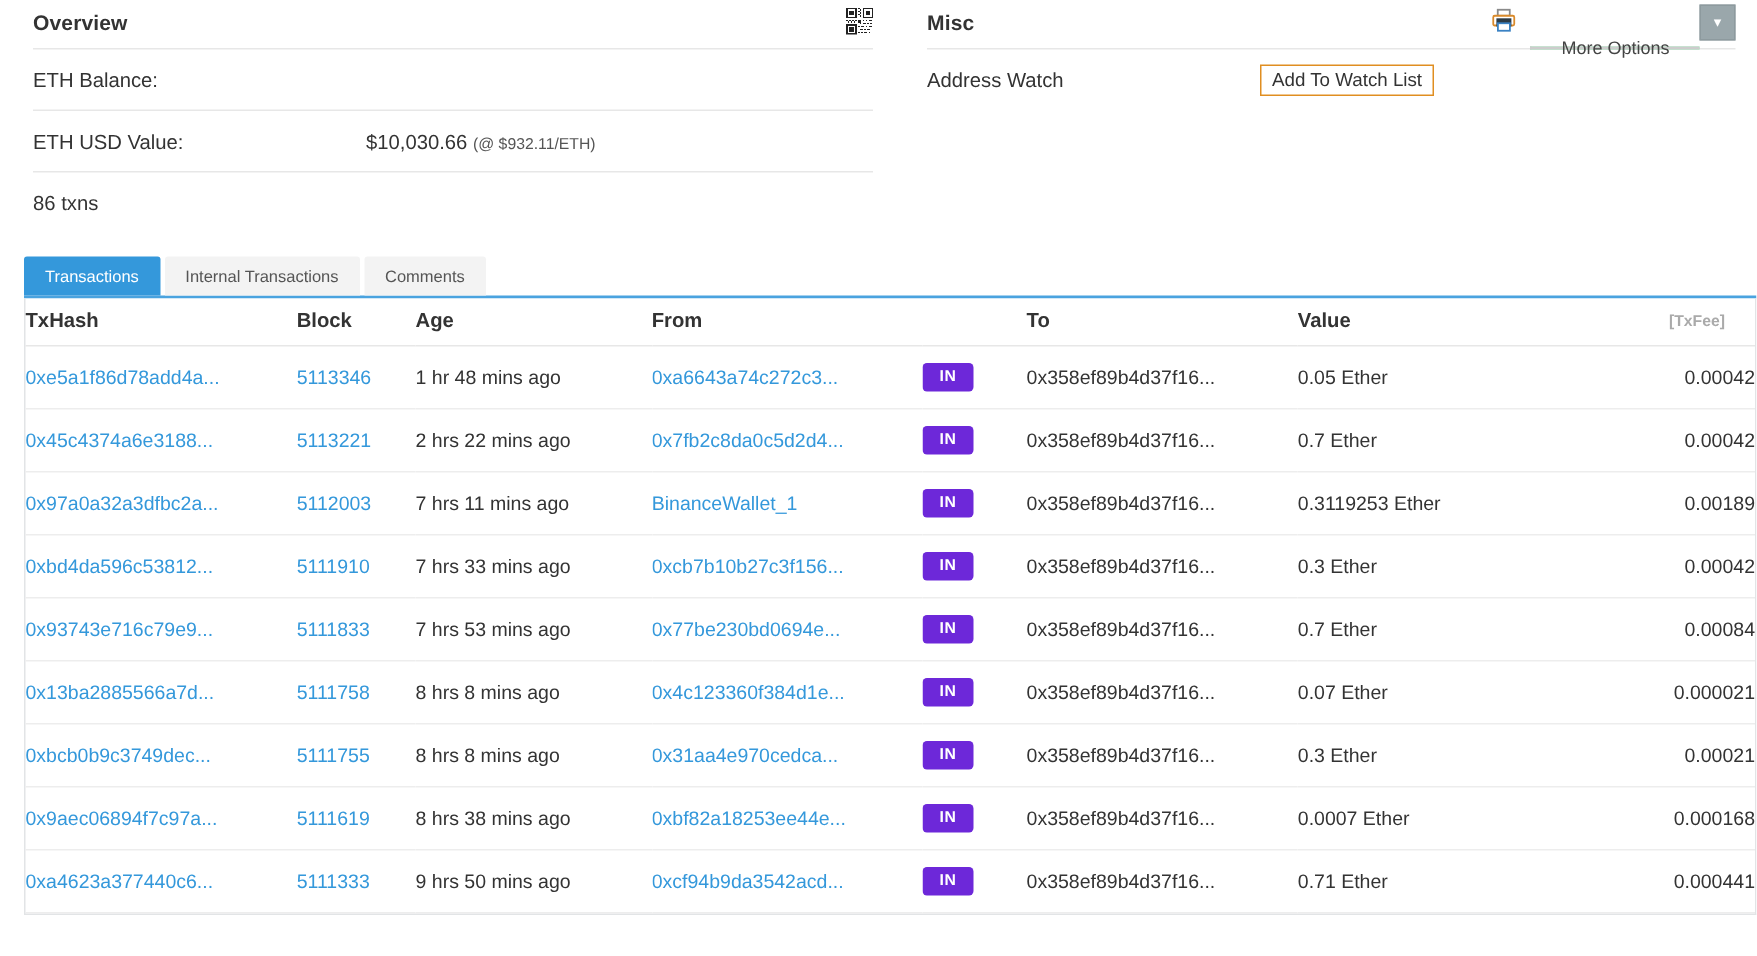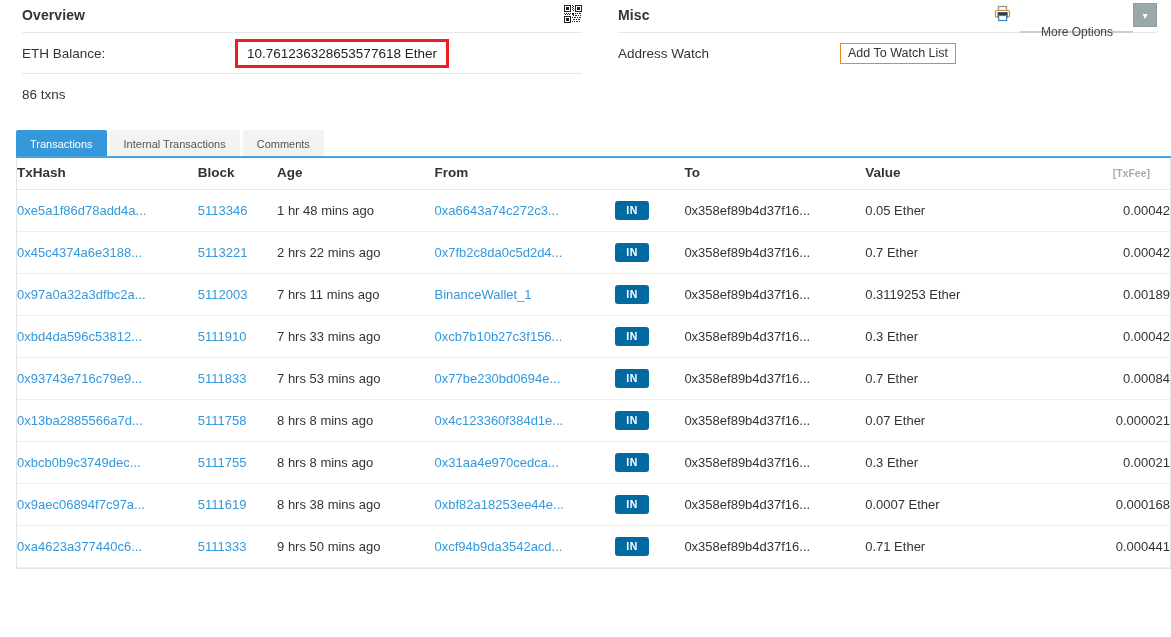--- a/index.html
+++ b/index.html
@@ -179,21 +179,21 @@
   }
   td.fee {
     text-align: right;
     font-size: 10.5px;
     color: #999;
     padding-right: 20px;
   }
   .lnk { color: #3498db; text-decoration: none; }
   .badge-in {
     display: inline-block;
-    background: #0369a1;
+    background: #6d28d9;
     color: #fff;
     font-size: 10.5px;
     font-weight: bold;
     border-radius: 3px;
     padding: 4px 11px;
     line-height: 11px;
     letter-spacing: 0.4px;
   }
 
   
@@ -261,25 +261,29 @@
               <rect x="10" y="16" width="1" height="1"></rect>
               <rect x="12" y="16" width="2" height="1"></rect>
               <rect x="15" y="16" width="1" height="1"></rect>
           </g>
         </svg>
       </span>
     </div>
 
     <div class="rowline">
       <div class="lbl">ETH Balance:</div>
+    </div>
+
+    <div class="rowline">
+      <div class="lbl">ETH USD Value:</div>
       <div class="val">
-        <span class="balance-box">10.761236328653577618 Ether</span>
+        <span>$10,030.66</span>
+        <span class="usd-sub">(@ $932.11/ETH)</span>
       </div>
     </div>
-
 
     <div class="rowline">
       <div class="val">86 txns</div>
     </div>
   </div>
 
   <div class="panel panel-right">
     <div class="panel-head">
       <div class="panel-title">Misc</div>
       <div class="misc-actions">

